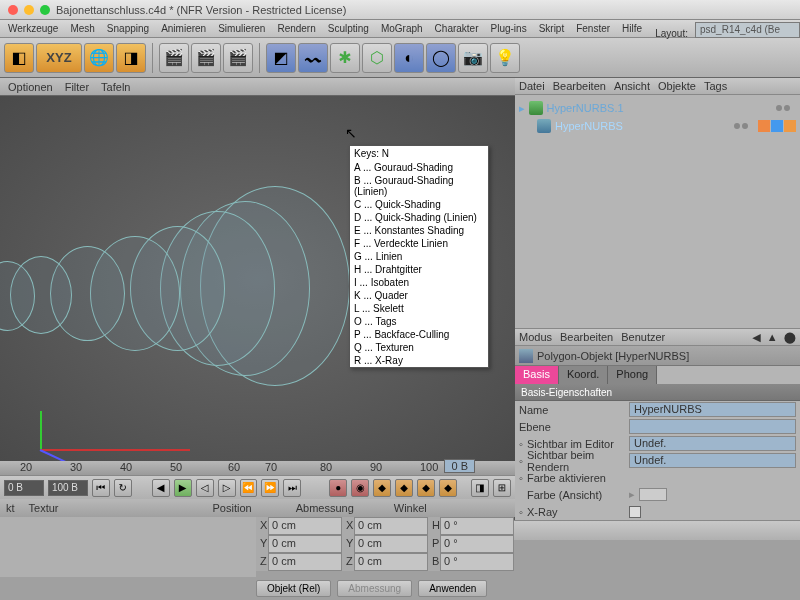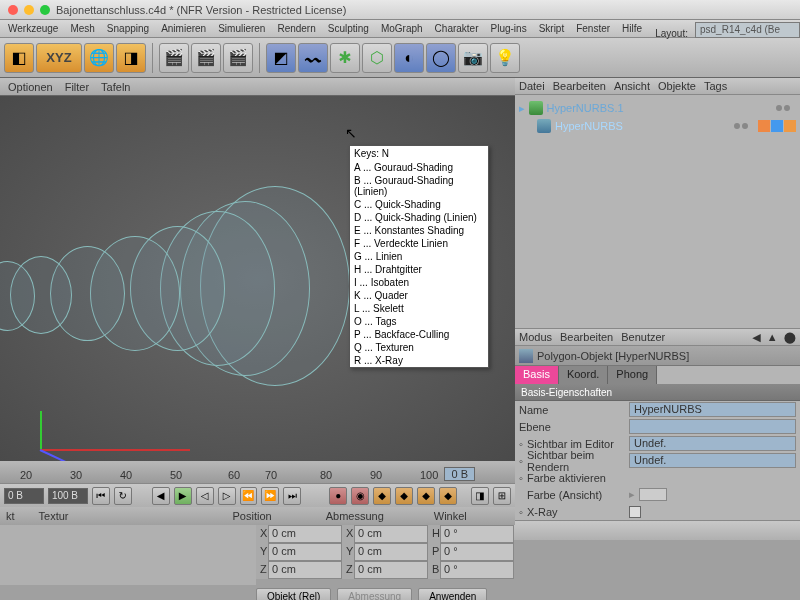--- a/index.html
+++ b/index.html
@@ -18,29 +18,29 @@
 .sep { width: 1px; height: 30px; background: #888; margin: 0 4px; }
 .main { display: flex; height: 442px; }
 .vw-panel { width: 515px; background: #555; position: relative; }
 .vw-tabs { height: 18px; background: linear-gradient(#c0c0c0,#a8a8a8); border-bottom: 1px solid #666; display: flex; align-items: center; padding-left: 8px; gap: 12px; font-size: 10px; color: #333; }
 .viewport { height: 365px; background: radial-gradient(#6a6a6a,#4a4a4a); position: relative; overflow: hidden; }
 .axis { position: absolute; left: 40px; bottom: 10px; width: 2px; height: 40px; background: #3c3; }
 .axis-r { position: absolute; left: 40px; bottom: 10px; width: 150px; height: 2px; background: #c33; }
 .axis-b { position: absolute; left: 40px; bottom: 10px; width: 60px; height: 2px; background: #55f; transform: rotate(25deg); transform-origin: left; }
 .mesh { position: absolute; left: 0; top: 50px; width: 350px; height: 260px; }
 .cyl { position: absolute; border: 1px solid #8bb; border-radius: 50%; background: rgba(120,150,160,0.15); }
-.ruler { height: 22px; background: linear-gradient(#b8b8b8,#9a9a9a); display: flex; align-items: flex-end; padding: 0 4px; font-size: 9px; color: #333; position: relative; }
+.ruler { height: 14px; background: linear-gradient(#b8b8b8,#9a9a9a); display: flex; align-items: flex-end; padding: 0 4px; font-size: 9px; color: #333; position: relative; }
 .ruler span { position: absolute; bottom: 2px; }
 .lbar { height: 24px; background: linear-gradient(#c8c8c8,#b0b0b0); border-top: 1px solid #888; display: flex; align-items: center; padding: 0 4px; gap: 4px; }
 .lfield { width: 40px; height: 16px; background: #555; color: #ddd; border: 1px solid #666; font-size: 10px; padding-left: 3px; line-height: 14px; }
 .lbtn { width: 18px; height: 18px; border: 1px solid #777; border-radius: 2px; background: linear-gradient(#d0d0d0,#b0b0b0); display: flex; align-items: center; justify-content: center; font-size: 10px; }
 .lbtn.g { background: linear-gradient(#a0d090,#70b060); }
 .lbtn.r { background: linear-gradient(#d09090,#b06060); }
 .lbtn.o { background: linear-gradient(#e0b070,#c89040); }
-.coord-tabs { height: 18px; background: linear-gradient(#b8b8b8,#a0a0a0); display: flex; align-items: center; padding-left: 6px; gap: 24px; font-size: 10px; color: #333; }
+.coord-tabs { height: 18px; background: linear-gradient(#b8b8b8,#a0a0a0); display: flex; align-items: center; padding-left: 6px; gap: 14px; font-size: 10px; color: #333; }
 .coord-row { display: flex; height: 18px; font-size: 10px; }
 .coord-cell { width: 86px; background: #aaa; display: flex; }
 .coord-lbl { width: 12px; padding-left: 4px; color: #333; line-height: 16px; }
 .coord-val { flex: 1; background: #c5c5c5; border: 1px solid #888; padding-left: 3px; line-height: 14px; color: #333; }
 .coord-btns { display: flex; height: 22px; align-items: center; padding-left: 256px; gap: 6px; }
 .cbtn { height: 17px; padding: 0 10px; background: linear-gradient(#d0d0d0,#b0b0b0); border: 1px solid #888; font-size: 10px; line-height: 15px; border-radius: 2px; }
 .cbtn.dis { color: #888; }
 .right { flex: 1; display: flex; flex-direction: column; background: #b5b5b5; }
 .om-bar { height: 17px; background: linear-gradient(#c8c8c8,#b0b0b0); border-bottom: 1px solid #888; display: flex; align-items: center; padding-left: 4px; gap: 8px; font-size: 10px; color: #333; }
 .om-tree { flex: 1; background: #b5b5b5; padding: 4px; }

